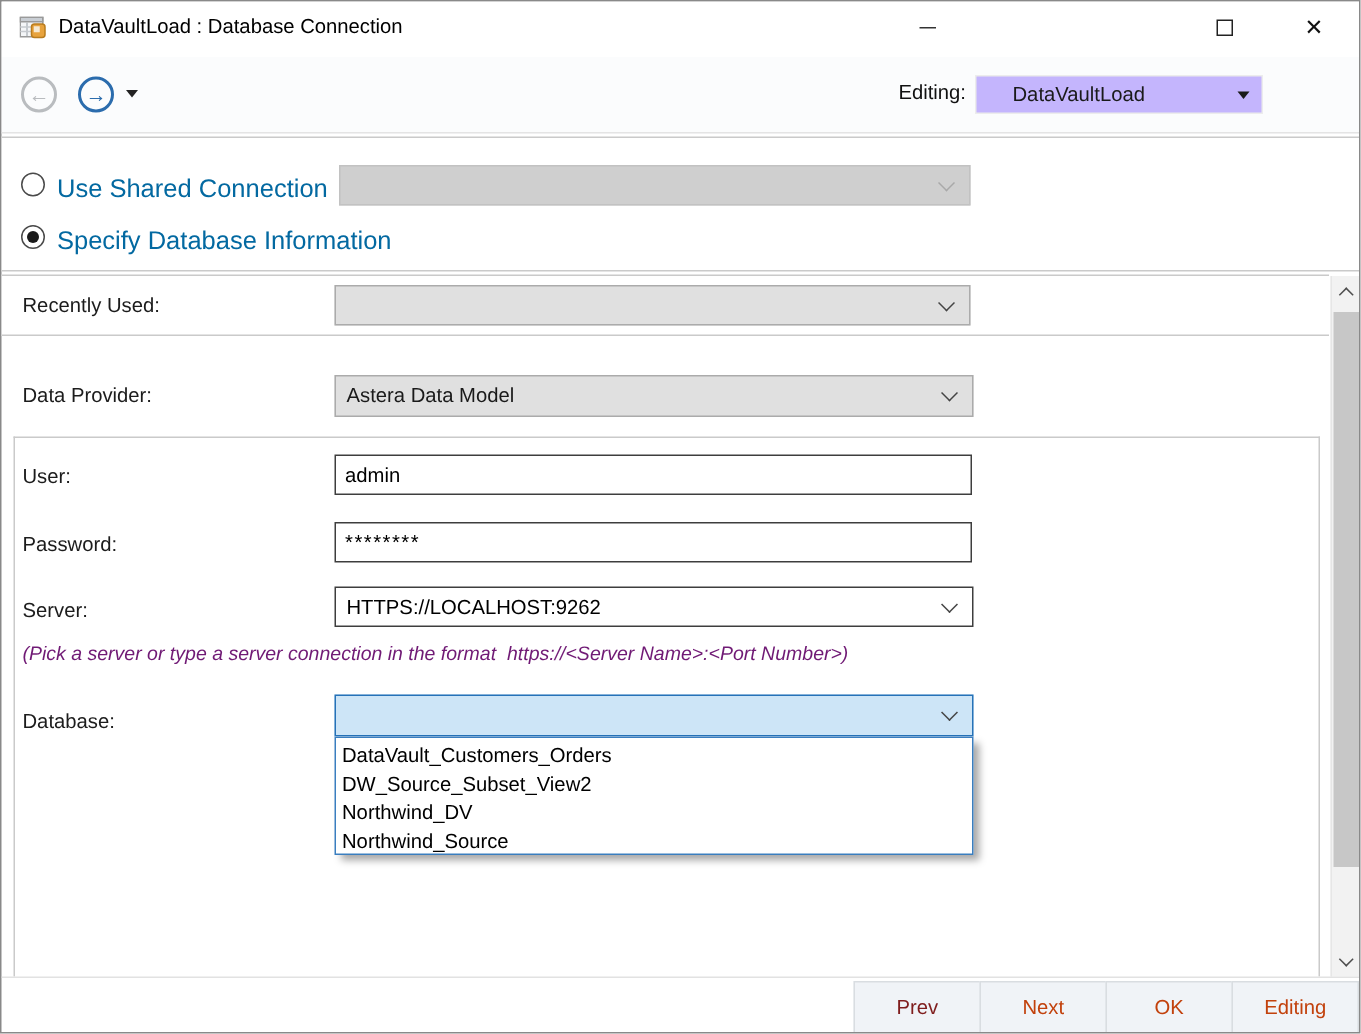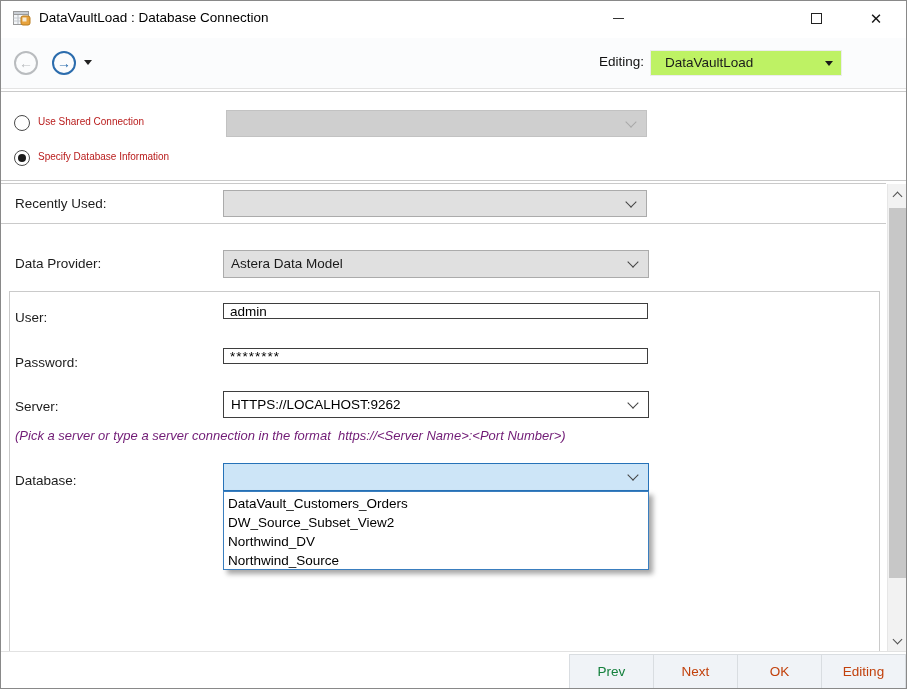--- a/index.html
+++ b/index.html
@@ -20,55 +20,55 @@
   .min-glyph { width:11px; height:0; border-top:1px solid #333; display:block; }
   .max-glyph { width:11px; height:11px; border:1px solid #222; display:block; }
   .close-glyph { font-size:15px; color:#111; line-height:1; font-weight:400; }
   
   .toolbar { position:absolute; top:37px; left:0; width:100%; height:51px; background:#fbfcfd; border-bottom:1px solid #e4e4e4; }
   .nav-circle { position:absolute; top:13px; width:24px; height:24px; border-radius:50%; display:flex; align-items:center; justify-content:center; font-size:14px; font-weight:bold; }
   .nav-back  { left:13px;  border:2px solid #b9bcbf; color:#b9bcbf; }
   .nav-fwd   { left:51px;  border:2px solid #2b6cad; color:#2b6cad; cursor:pointer; }
   .nav-caret { position:absolute; left:83px; top:22px; width:0; height:0; border-left:4px solid transparent; border-right:4px solid transparent; border-top:5px solid #222; cursor:pointer; }
   .editing-label { position:absolute; right:262px; top:16px; font-size:13.5px; color:#111; }
-  .editing-select { position:absolute; right:64px; top:12px; width:192px; height:26px; background:#bef264; border:1px solid #ececec; font-size:13.5px; line-height:24px; padding-left:14px; cursor:pointer; }
+  .editing-select { position:absolute; right:64px; top:12px; width:192px; height:26px; background:#c4b5fd; border:1px solid #ececec; font-size:13.5px; line-height:24px; padding-left:24px; cursor:pointer; }
   .editing-caret { position:absolute; right:8px; top:10px; width:0; height:0; border-left:4px solid transparent; border-right:4px solid transparent; border-top:5px solid #1a1a1a; }
   
   .radio-panel { position:absolute; top:90px; left:0; width:100%; height:90px; border-top:1px solid #cacaca; border-bottom:1px solid #cacaca; background:#fff; }
   .radio { position:absolute; width:16px; height:16px; border:1px solid #4a4a4a; border-radius:50%; background:#fff; cursor:pointer; }
   .radio.selected::after { content:""; position:absolute; left:3px; top:3px; width:8px; height:8px; border-radius:50%; background:#1a1a1a; }
-  .radio-label { position:absolute; font-size:10px; color:#b91c1c; cursor:pointer; white-space:nowrap; }
+  .radio-label { position:absolute; font-size:17px; color:#0369a1; cursor:pointer; white-space:nowrap; }
   .combo { position:absolute; font-size:13.5px; cursor:pointer; }
   .combo .chev { position:absolute; right:11px; top:50%; margin-top:-6px; width:8px; height:8px; border-right:1.5px solid #444; border-bottom:1.5px solid #444; transform:rotate(45deg); }
   .combo-disabled { background:#cfcfcf; border:1px solid #c2c2c2; }
   .combo-disabled .chev { border-color:#a9a9a9; }
   .combo-gray { background:#e0e0e0; border:1px solid #ababab; }
   .combo-white { background:#ffffff; border:1px solid #3e3e3e; color:#000; line-height:25px; padding-left:7px; }
   .combo-focus { background:#cde5f7; border:1px solid #2672b8; }
   
   .field-label { position:absolute; left:14px; font-size:13.5px; color:#1c1c1c; white-space:nowrap; }
-  .text-input { position:absolute; left:222px; width:425px; height:16px; border:1px solid #3e3e3e; background:#fff; font-family:"Liberation Sans",sans-serif; font-size:13.5px; padding:0 6px; color:#000; outline:none; }
+  .text-input { position:absolute; left:222px; width:425px; height:27px; border:1px solid #3e3e3e; background:#fff; font-family:"Liberation Sans",sans-serif; font-size:13.5px; padding:0 6px; color:#000; outline:none; }
   .strip { position:absolute; left:0; width:885px; border-top:1px solid #cacaca; border-bottom:1px solid #cacaca; background:#fff; }
   .group-panel { position:absolute; left:8px; top:290px; width:871px; height:360px; border:1px solid #cacaca; border-bottom:none; background:#fff; }
   .hint { position:absolute; left:14px; top:427px; font-size:13px; font-style:italic; color:#701a75; white-space:pre-wrap; }
   
   .dd-list { position:absolute; left:222px; top:490px; width:426px; height:79px; background:#ffffff; border:1px solid #3a7ebf; box-shadow:4px 4px 5px rgba(0,0,0,0.35); z-index:5; padding-top:2px; }
   .dd-item { height:19px; line-height:19px; font-size:13.5px; padding-left:4px; color:#000; cursor:pointer; white-space:nowrap; }
   
   .scrollbar { position:absolute; left:886px; top:183px; width:20px; height:467px; background:#f2f2f2; border-left:1px solid #e6e6e6; }
   .sb-arrow { position:absolute; left:0; width:100%; height:20px; display:flex; align-items:center; justify-content:center; cursor:pointer; }
   .sb-chev { width:7px; height:7px; border-right:1.8px solid #4f4f4f; border-bottom:1.8px solid #4f4f4f; }
   .sb-up { top:0; } .sb-up .sb-chev { transform:rotate(-135deg); margin-top:4px; }
   .sb-down { bottom:0; } .sb-down .sb-chev { transform:rotate(45deg); margin-bottom:4px; }
   .sb-thumb { position:absolute; left:1px; top:24px; width:18px; height:370px; background:#c7c7c7; cursor:pointer; }
   
   .content-bottom-line { position:absolute; left:0; top:650px; width:100%; height:0; border-top:1px solid #e2e2e2; }
   .btn-row { position:absolute; right:0; top:653px; display:flex; }
   .btn { width:85px; height:35px; background:#f0f3f7; border:1px solid #d9dde1; margin-left:-1px; font-size:13.5px; color:#c2410c; display:flex; align-items:center; justify-content:center; cursor:pointer; }
-  .btn.dim { color:#15803d; }
+  .btn.dim { color:#7f1d1d; }
 </style>
 </head>
 <body>
 
 <div class="titlebar">
   <svg class="app-icon" viewBox="0 0 18 16">
     <rect x="0.5" y="0.5" width="15" height="13" fill="#f4f6f8" stroke="#9a9a9a"></rect>
     <rect x="0.5" y="0.5" width="15" height="3" fill="#c9ced4" stroke="#9a9a9a"></rect>
     <line x1="5" y1="4" x2="5" y2="13" stroke="#b5bac0"></line>
     <line x1="0.5" y1="7" x2="9" y2="7" stroke="#c6cacf"></line>

